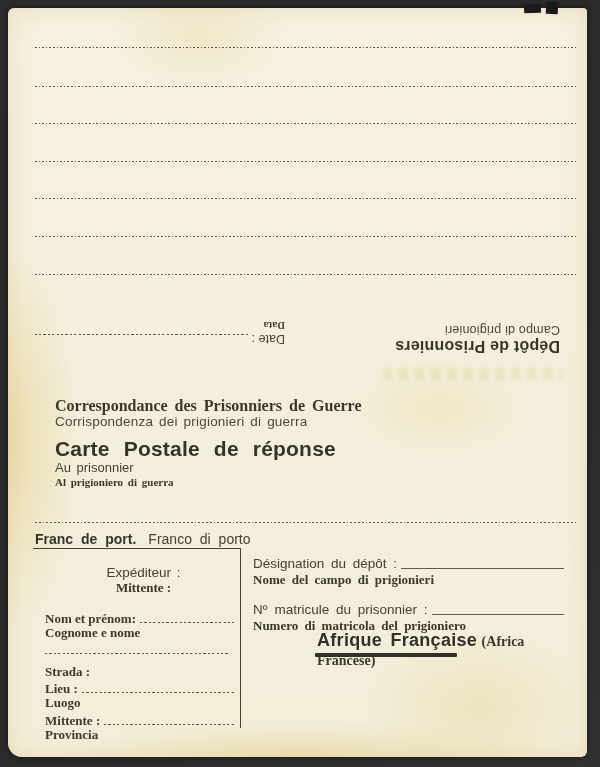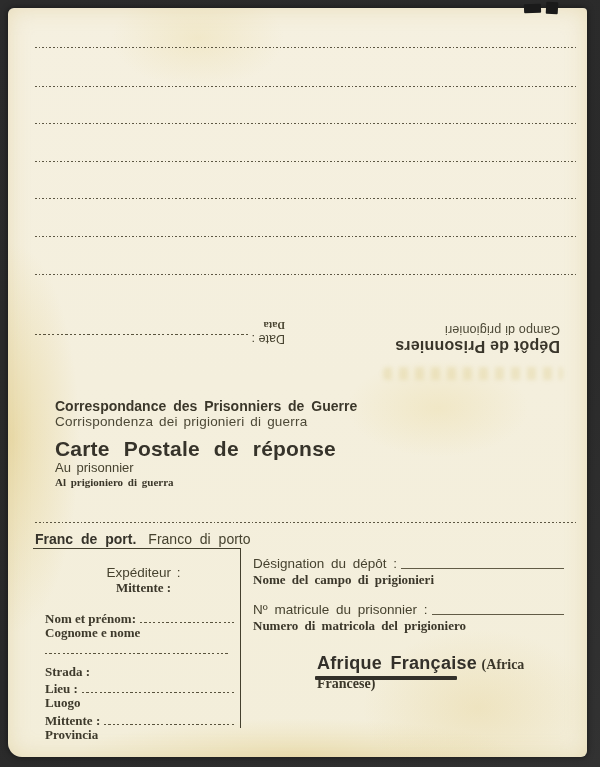--- a/index.html
+++ b/index.html
@@ -58,21 +58,21 @@
   .depot-fr{font-weight:bold;font-size:16px;line-height:19px;letter-spacing:.2px;color:#39352a;}
   .depot-it{font-size:12.5px;line-height:15px;color:#4c4836;letter-spacing:.2px;}
 
   .smudge{
     position:absolute;left:375px;top:359px;width:180px;height:13px;opacity:.5;
     background-image:repeating-linear-gradient(90deg, rgba(214,196,120,.55) 0 9px, rgba(214,196,120,0) 9px 16px);
     filter:blur(2px);border-radius:4px;
   }
 
   .title-block{position:absolute;left:47px;top:390px;width:360px;}
-  .corr-fr{font-family:Liberation Sans, sans-serif;font-weight:bold;font-size:14px;line-height:16px;word-spacing:3px;color:#3b372a;}
+  .corr-fr{font-family:Liberation Serif, serif;font-weight:bold;font-size:16px;line-height:16px;word-spacing:3px;color:#3b372a;}
   .corr-it{font-size:13.5px;line-height:16px;word-spacing:2px;color:#4c4836;margin-bottom:7px;letter-spacing:.2px;}
   .card-title{font-weight:bold;font-size:21px;line-height:24px;word-spacing:8px;letter-spacing:.2px;color:#36332a;}
   .card-title-it{font-size:13.5px;line-height:17px;word-spacing:3px;color:#4c4836;margin-bottom:9px;letter-spacing:.2px;}
   .to-fr{font-size:13px;line-height:14px;word-spacing:2px;color:#46422f;}
   .to-it{font-family:"Liberation Serif",serif;font-weight:bold;font-size:11px;line-height:14px;word-spacing:2px;color:#3b372a;}
 
   .divider{
     position:absolute;left:27px;top:514px;width:541px;height:1.3px;
     background-image:repeating-linear-gradient(90deg, rgba(66,60,40,.85) 0 1.8px, rgba(66,60,40,0) 1.8px 3.8px);
   }
@@ -94,21 +94,21 @@
   .f-nom{margin-top:17px;} .f-rue{margin-top:11px;} .f-lieu{margin-top:3px;} .f-prov{margin-top:4px;}
   .lone-line{margin:13px 10px 0 12px;height:1.3px;
     background-image:repeating-linear-gradient(90deg, rgba(72,66,44,.9) 0 2.2px, rgba(72,66,44,0) 2.2px 4.4px);}
 
   .right-col{position:absolute;left:245px;top:548px;width:313px;}
   .rfield{margin-bottom:15px;}
   .rfrow{display:flex;font-size:13.5px;line-height:16px;word-spacing:3px;color:#46422f;}
   .rfsub{font-family:"Liberation Serif",serif;font-weight:bold;font-size:13px;line-height:15px;word-spacing:3px;color:#3b372a;}
   .rfield2{margin-top:12px;}
 
-  .afrique{position:absolute;left:309px;top:645px;width:260px;}
+  .afrique{position:absolute;left:309px;top:622px;width:260px;}
   .af-fr{font-weight:bold;font-size:18px;letter-spacing:.3px;word-spacing:3px;color:#33302a;}
   .af-it{font-family:"Liberation Serif",serif;font-weight:bold;font-size:14px;color:#3b372a;}
   .af-bar{position:absolute;left:-2px;top:23px;width:142px;height:3.5px;background:#33302a;border-radius:1px;}
 </style>
 </head>
 <body>
 
 <div class="card">
 
   <div>

